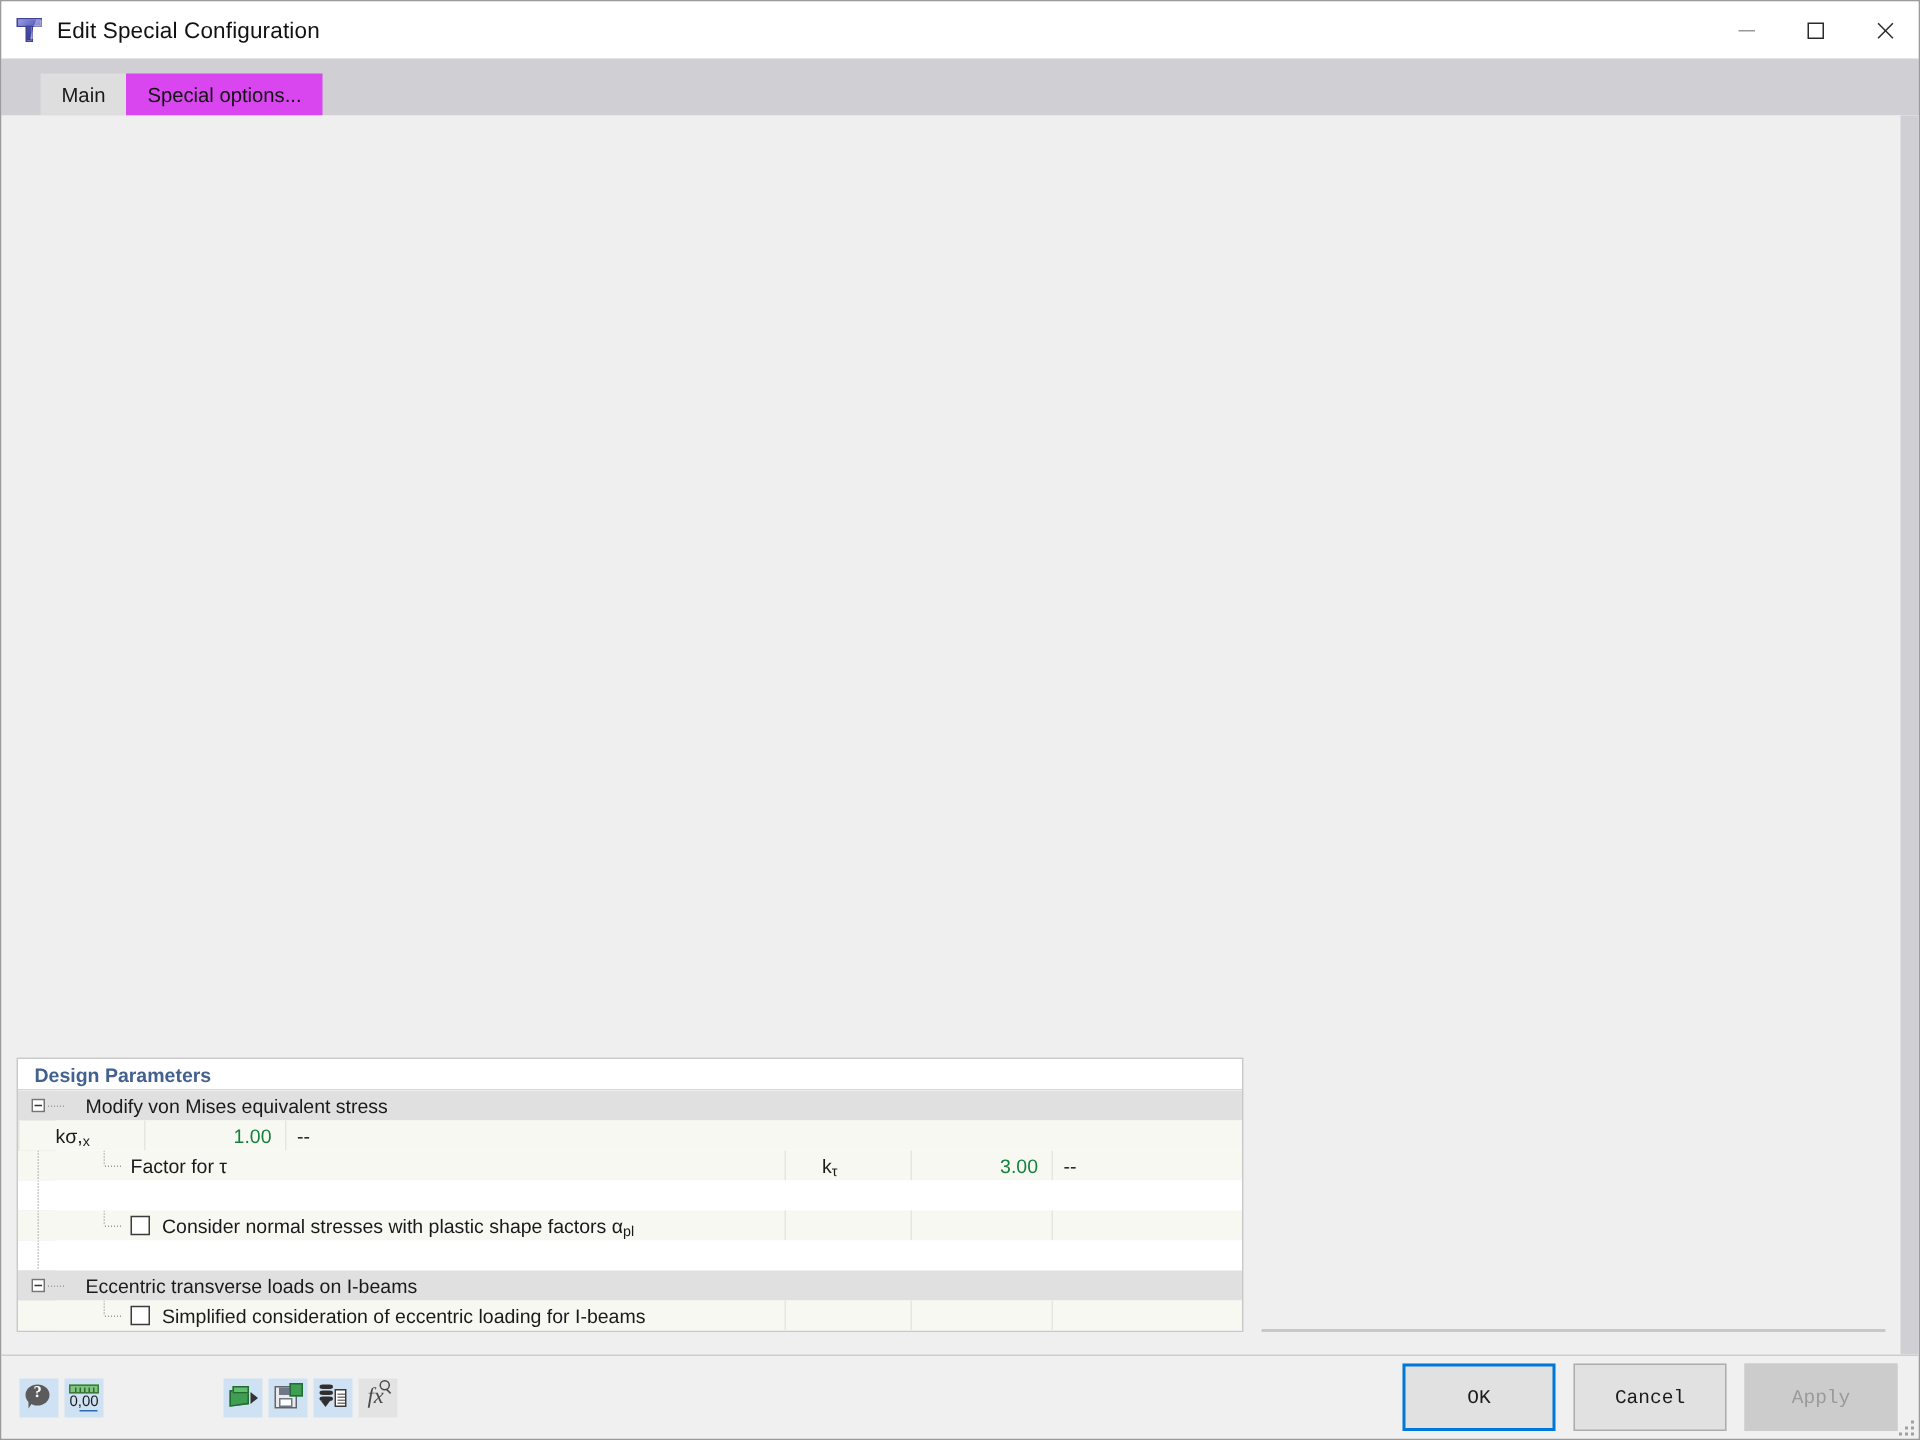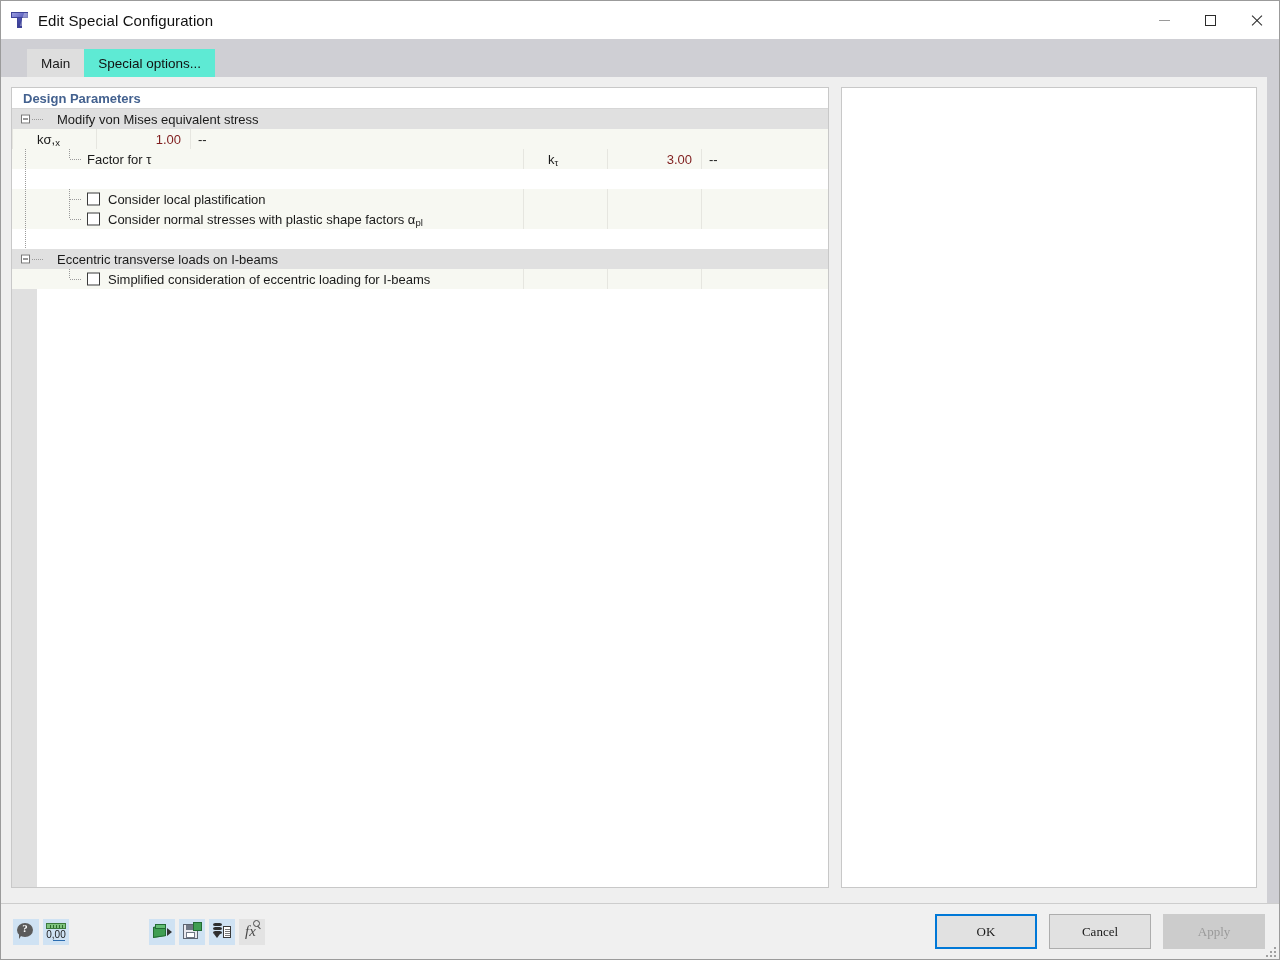--- a/index.html
+++ b/index.html
@@ -100,33 +100,34 @@
     padding: 0 14px;
     display: flex;
     align-items: center;
     font-size: 13.5px;
     color: #1a1a1a;
     background: #dedede;
     border: none;
     margin-right: 0;
   }
   .tab.active {
-    background: #5eead4;
+    background: #d946ef;
     color: #111;
   }
 
   
   .bodyarea {
     flex: 1 1 auto;
     background: #efefef;
     position: relative;
     display: flex;
     padding: 10px 10px 0 10px;
     gap: 12px;
     min-height: 0;
+    align-items: flex-end;
   }
   .right-rail {
     position: absolute;
     right: 0; top: 0; bottom: 0;
     width: 12px;
     background: #cfcfd4;
   }
 
   
   .leftpanel {
@@ -269,21 +270,21 @@
   .cbox {
     position: absolute;
     left: 75px; top: 50%;
     transform: translateY(-50%);
     width: 13px; height: 13px;
     border: 1px solid #3b3b3b;
     background: #ffffff;
   }
   sub { font-size: 9.5px; vertical-align: baseline; position: relative; top: 2px; }
 
-  .valnum { font-size: 13px; color: #7f1d1d; }
+  .valnum { font-size: 13px; color: #15803d; }
   .unittxt { font-size: 13px; color: #1a1a1a; }
   .symtxt { font-size: 13px; color: #1a1a1a; }
 
   
   .rightpanel {
     flex: 1 1 auto;
     background: #ffffff;
     border: 1px solid #c8c8c8;
     margin-right: 12px;
     margin-bottom: 15px;
@@ -423,23 +424,23 @@
   }
 
   .btns {
     position: absolute;
     right: 14px;
     display: flex;
     gap: 12px;
     align-items: center;
   }
   .btn {
-    width: 102px; height: 35px;
+    width: 102px; height: 45px;
     font-size: 13px;
-    font-family: Liberation Serif, serif;
+    font-family: Liberation Mono, monospace;
     background: #e1e1e1;
     border: 1px solid #adadad;
     color: #1a1a1a;
     display: flex; align-items: center; justify-content: center;
   }
   .btn.primary {
     border: 2px solid #0078d7;
     background: #e1e1e1;
   }
   .btn.disabled {
@@ -541,32 +542,20 @@
           <div class="row spacer">
             <div class="c-label">
               <span class="dots-v"></span>
             </div>
             <div class="c-sym"></div>
             <div class="c-val"></div>
             <div class="c-unit"></div>
           </div>
 
 
-          <div class="row data">
-            <div class="c-label">
-              <span class="dots-v"></span>
-              <span class="dots-v2"></span>
-              <span class="dots-h" style="left:58px;"></span>
-              <span class="cbox"></span>
-              <span class="childtext cbrow">Consider local plastification</span>
-            </div>
-            <div class="c-sym"></div>
-            <div class="c-val"></div>
-            <div class="c-unit"></div>
-          </div>
 
           <div class="row data">
             <div class="c-label">
               <span class="dots-v"></span>
               <span class="dots-v2" style="bottom:10px;"></span>
               <span class="dots-h" style="left:58px;"></span>
               <span class="cbox"></span>
               <span class="childtext cbrow"><span>Consider normal stresses with plastic shape factors α</span><sub>pl</sub></span>
             </div>
             <div class="c-sym"></div>

